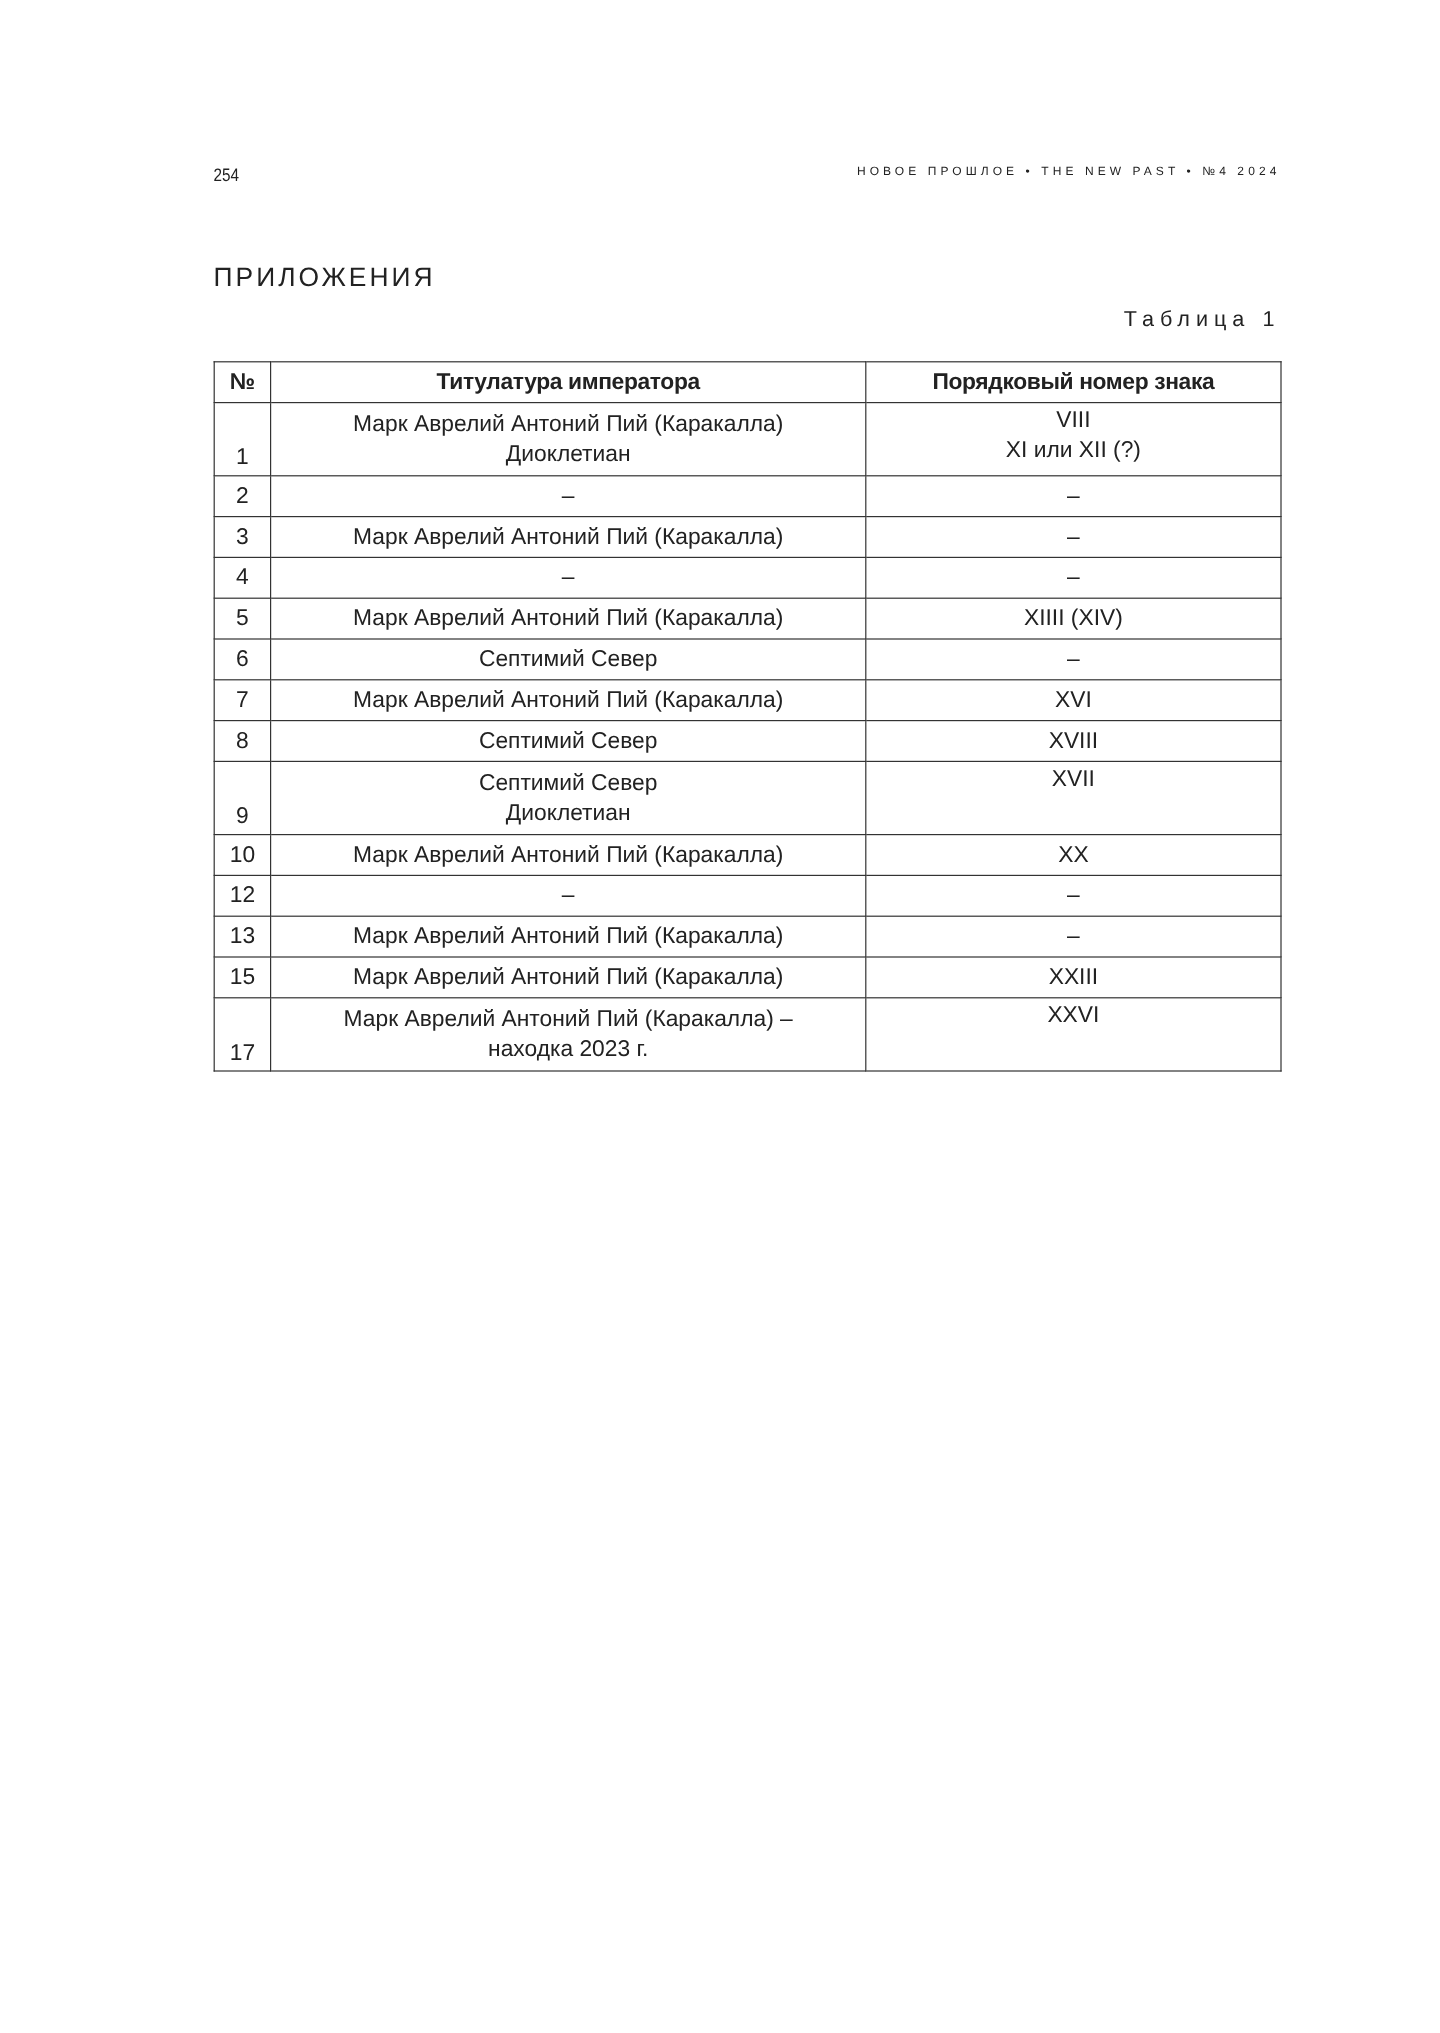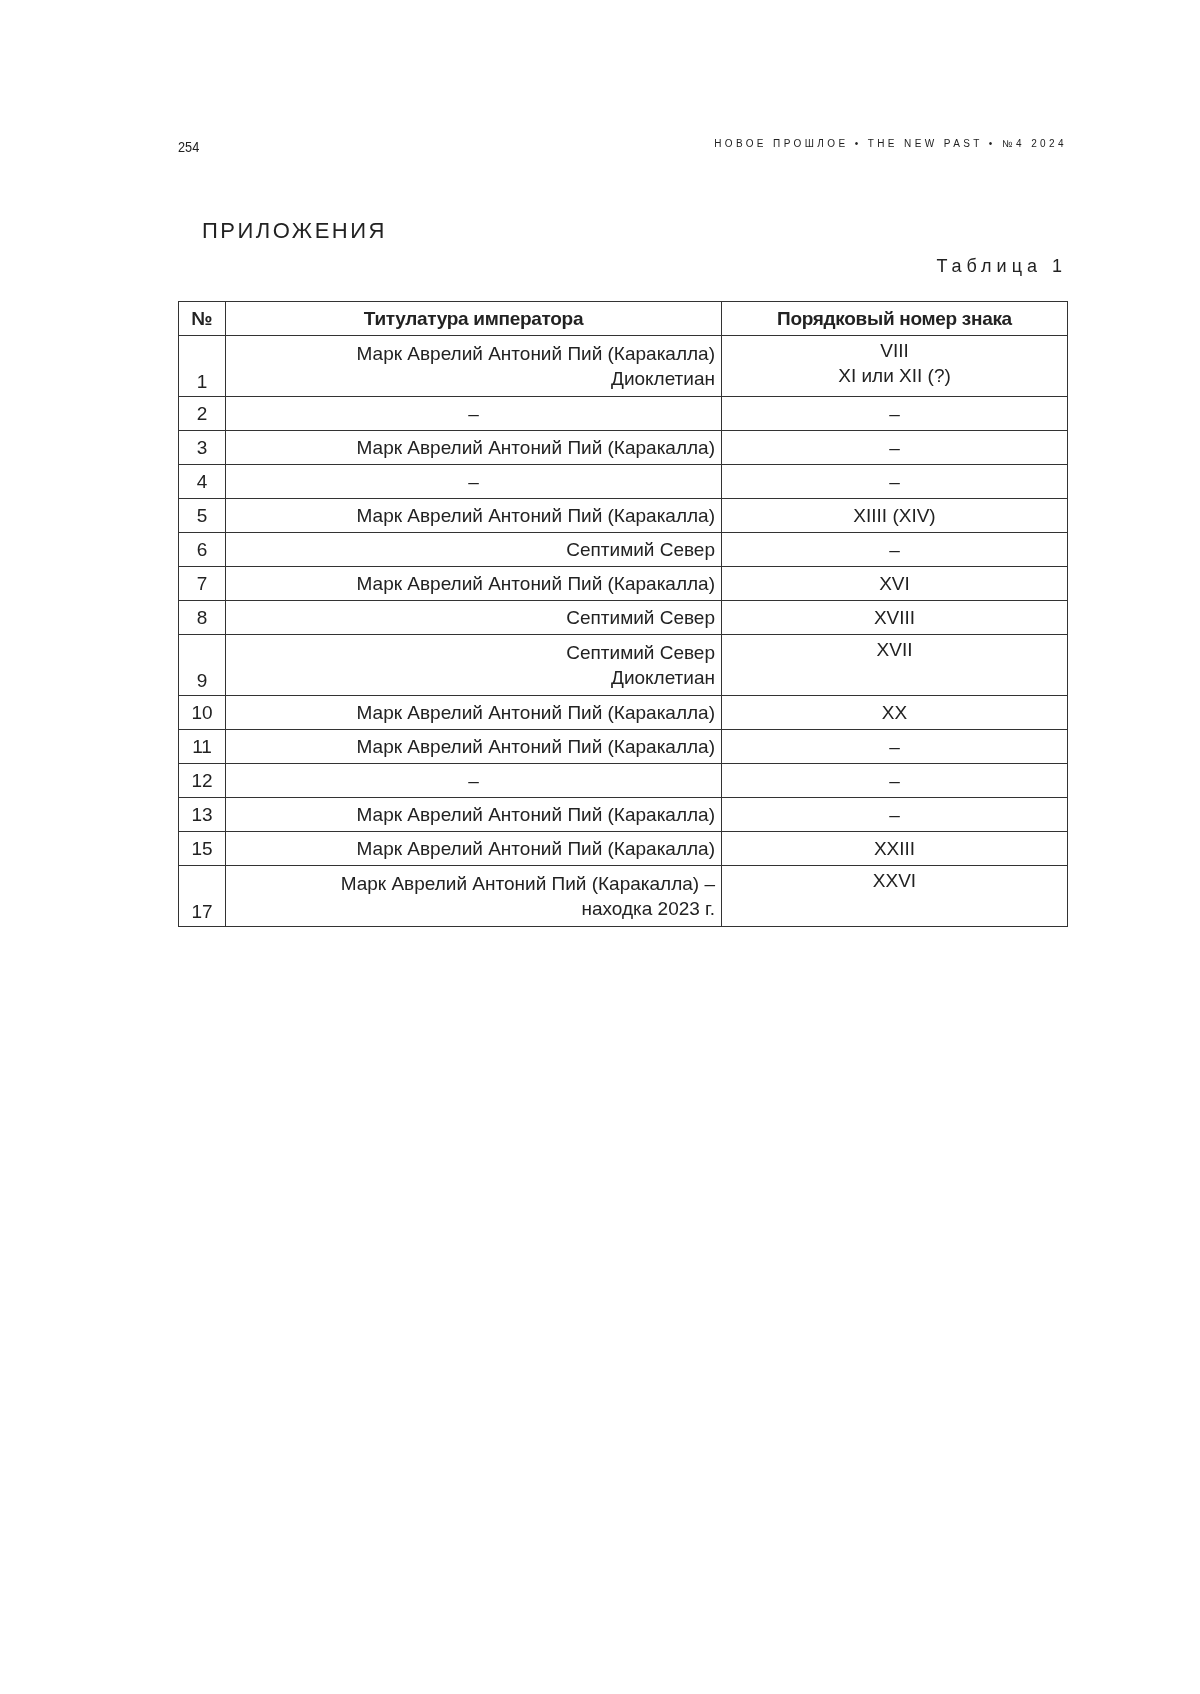--- a/index.html
+++ b/index.html
@@ -1,30 +1,30 @@
 <!DOCTYPE html>
 <html><head>
   <meta charset="utf-8">
   <style>
     html, body { margin: 0; padding: 0; background: #ffffff; }
     body { width: 1200px; height: 1694px; position: relative; overflow: hidden;
            font-family: "Liberation Sans", sans-serif; color: #222222; }
     .running-header { position: absolute; top: 138px; left: 178px; width: 889px; height: 22px; text-decoration: underline; }
     .page-number { position: absolute; left: 0; top: 0; font-size: 15px; transform: scaleX(0.85); transform-origin: left center; }
     .journal-title { position: absolute; right: 0; top: 0; font-size: 10px; letter-spacing: 3.4px; white-space: nowrap; margin-left: 15px; }
-    .section-title { position: absolute; top: 218px; left: 178px; font-size: 22px; letter-spacing: 2.5px; font-weight: normal; margin-left: 24px; }
+    .section-title { position: absolute; top: 218px; left: 178px; font-size: 22px; letter-spacing: 2.5px; font-weight: normal; }
     .table-caption { position: absolute; top: 256px; right: 133px; font-size: 18px; letter-spacing: 5px; }
     table.data-table { position: absolute; top: 301px; left: 178px; width: 890px; border-collapse: collapse; font-size: 19px; }
     table.data-table th, table.data-table td { border: 1.6px solid #333333; padding: 0 6px; line-height: 25px; }
     table.data-table th { font-weight: bold; height: 33px; text-align: center; font-size: 19px; letter-spacing: -0.3px; }
     table.data-table td { height: 33px; vertical-align: middle; }
     td.num { width: 34px; text-align: center; }
     th.col-num { width: 34px; }
     th.col-title { width: 483px; }
-    td.title-cell { text-align: right; }
+    td.title-cell { text-align: center; }
     td.title-cell.dash { text-align: center; }
     td.sign-cell { text-align: center; }
     tr.tall td { height: 58px; }
     tr.tall td.num { vertical-align: bottom; padding-bottom: 2px; }
     tr.tall td.sign-cell { vertical-align: top; padding-top: 2px; }
     .line { display: block; }
   </style>
 </head>
 <body>
 
@@ -132,29 +132,20 @@
       <tr>
         <td class="num">10</td>
         <td class="title-cell">
           <span class="line">Марк Аврелий Антоний Пий (Каракалла)</span>
         </td>
         <td class="sign-cell">
           <span class="line">XX</span>
         </td>
       </tr>
       <tr>
-        <td class="num">11</td>
-        <td class="title-cell">
-          <span class="line">Марк Аврелий Антоний Пий (Каракалла)</span>
-        </td>
-        <td class="sign-cell">
-          <span class="line">–</span>
-        </td>
-      </tr>
-      <tr>
         <td class="num">12</td>
         <td class="title-cell dash">
           <span class="line">–</span>
         </td>
         <td class="sign-cell">
           <span class="line">–</span>
         </td>
       </tr>
       <tr>
         <td class="num">13</td>

